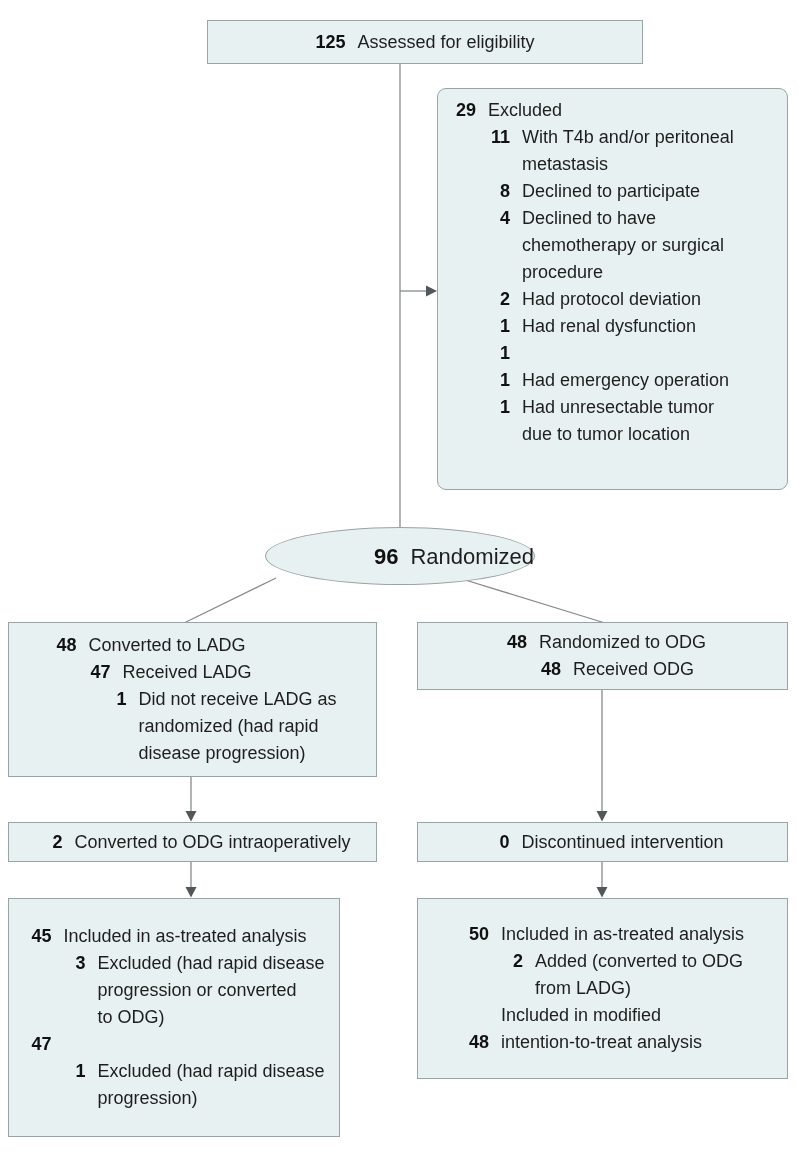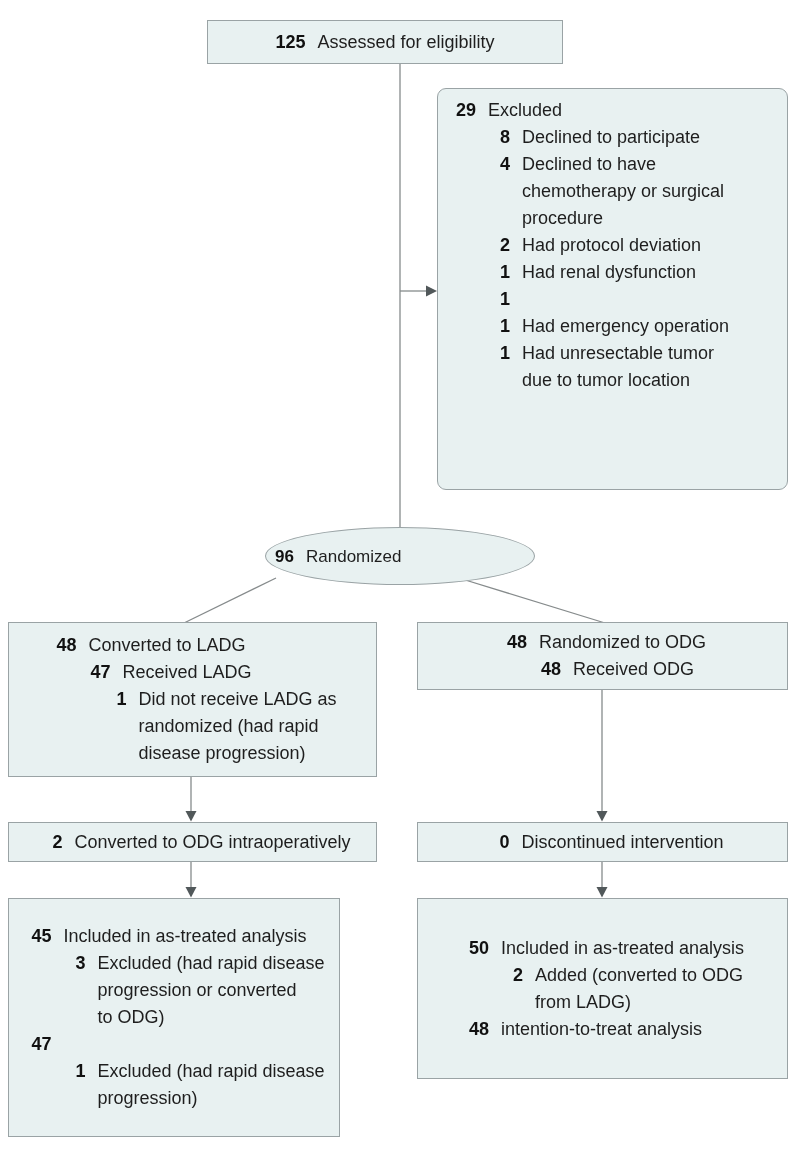--- a/index.html
+++ b/index.html
@@ -26,40 +26,40 @@
     justify-content:center;
   }
   .box .content{display:inline-block;text-align:left;}
   .box.top-left{align-items:flex-start;justify-content:flex-start;padding:8px 4px 0 10px;}
   .oval{
     position:absolute;
     background:#e8f1f1;
     border:1px solid #9aa3a5;
     border-radius:50%;
     box-sizing:border-box;
-    font-size:17px;
+    font-size:22px;
     line-height:27px;
     display:flex;
     align-items:center;
-    justify-content:flex-start;
+    justify-content:flex-end;
   }
   .line{display:flex;}
   .num{
     font-weight:bold;
     text-align:right;
     flex:none;
     min-width:28px;
     white-space:pre;
     color:#111;
   }
   .l1 .num{min-width:62px;}
   .l2 .num{min-width:78px;}
   .txt{margin-left:12px;white-space:pre-line;}
   
-  #box-assessed      {left:207px;top:20px;width:356px;height:44px;}
+  #box-assessed      {left:207px;top:20px;width:436px;height:44px;}
   #box-excluded      {left:437px;top:88px;width:351px;height:402px;border-radius:9px;}
   #oval-randomized   {left:265px;top:527px;width:270px;height:58px;}
   #box-ladg-arm      {left:8px;  top:622px;width:369px;height:155px;}
   #box-odg-arm       {left:417px;top:622px;width:371px;height:68px;}
   #box-ladg-converted{left:8px;  top:822px;width:369px;height:40px;}
   #box-odg-discont   {left:417px;top:822px;width:371px;height:40px;}
   #box-ladg-analysis {left:8px;  top:898px;width:332px;height:239px;}
   #box-odg-analysis  {left:417px;top:898px;width:371px;height:181px;}
 </style>
 </head>
@@ -106,20 +106,25 @@
     </div>
 </div>
 
 <div id="box-excluded" class="box top-left">
   <div class="content">
       <div class="line l0">
         <span class="num">29</span>
         <span class="txt">Excluded</span>
       </div>
       <div class="line l1">
+        <span class="num">11</span>
+        <span class="txt">With T4b and/or peritoneal
+metastasis</span>
+      </div>
+      <div class="line l1">
         <span class="num">8</span>
         <span class="txt">Declined to participate</span>
       </div>
       <div class="line l1">
         <span class="num">4</span>
         <span class="txt">Declined to have
 chemotherapy or surgical
 procedure</span>
       </div>
       <div class="line l1">
@@ -233,19 +238,20 @@
         <span class="num">50</span>
         <span class="txt">Included in as-treated analysis</span>
       </div>
       <div class="line l1">
         <span class="num">2</span>
         <span class="txt">Added (converted to ODG
 from LADG)</span>
       </div>
       <div class="line l0">
         <span class="num"></span>
+        <span class="txt">Included in modified</span>
       </div>
       <div class="line l0">
         <span class="num">48</span>
         <span class="txt">intention-to-treat analysis</span>
       </div>
     </div>
 </div>
 
 </body></html>

